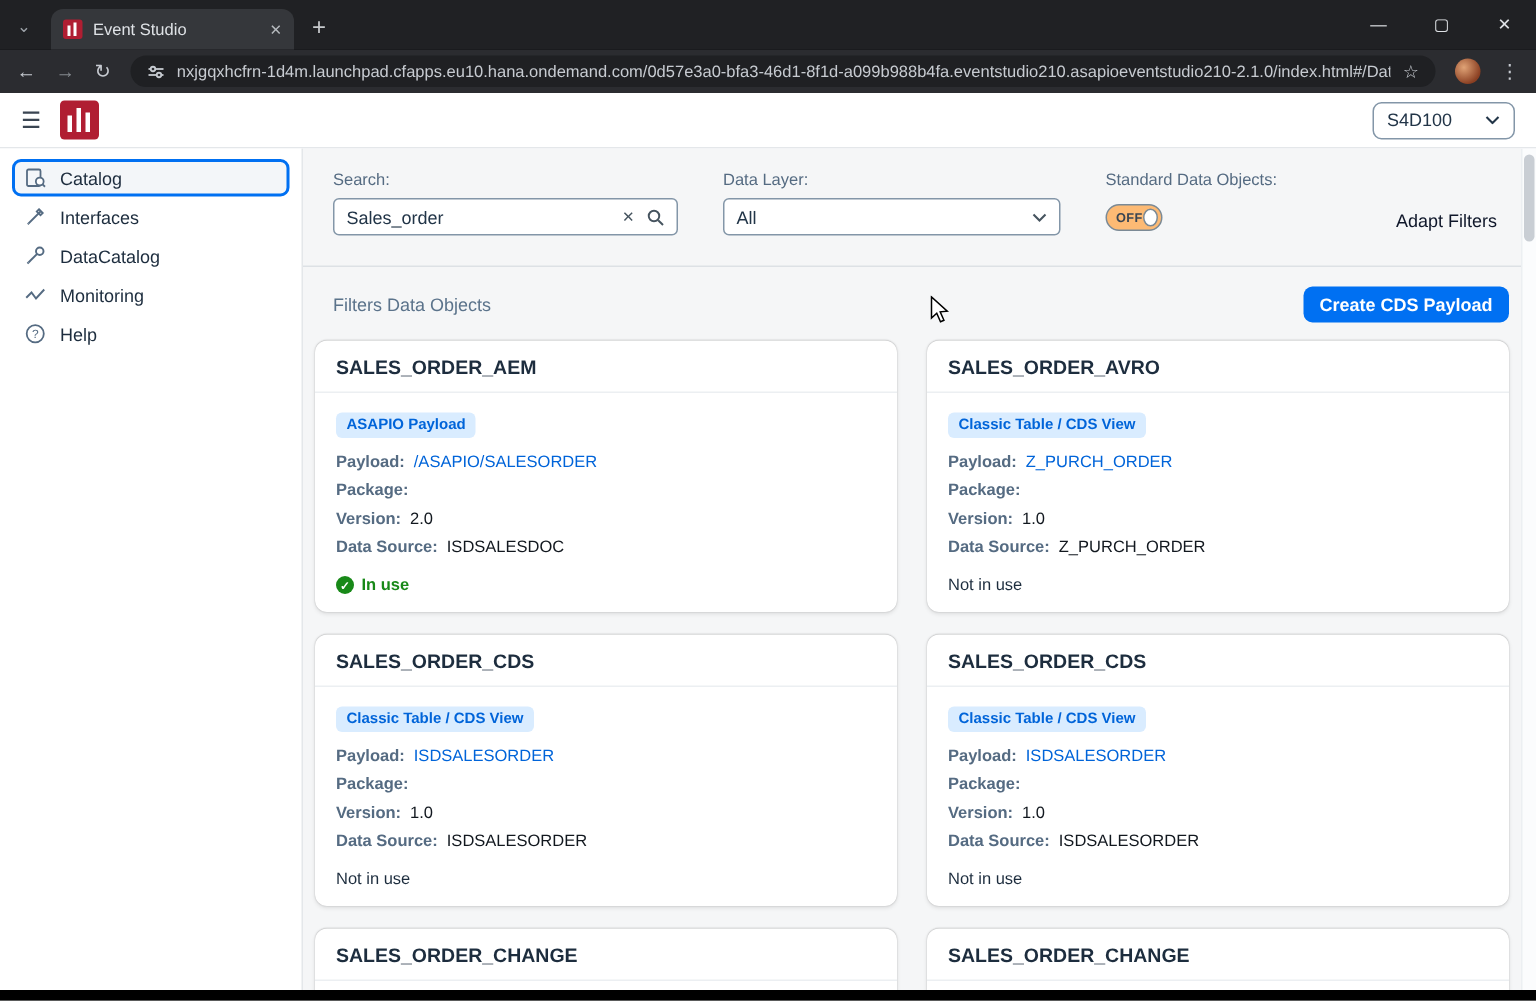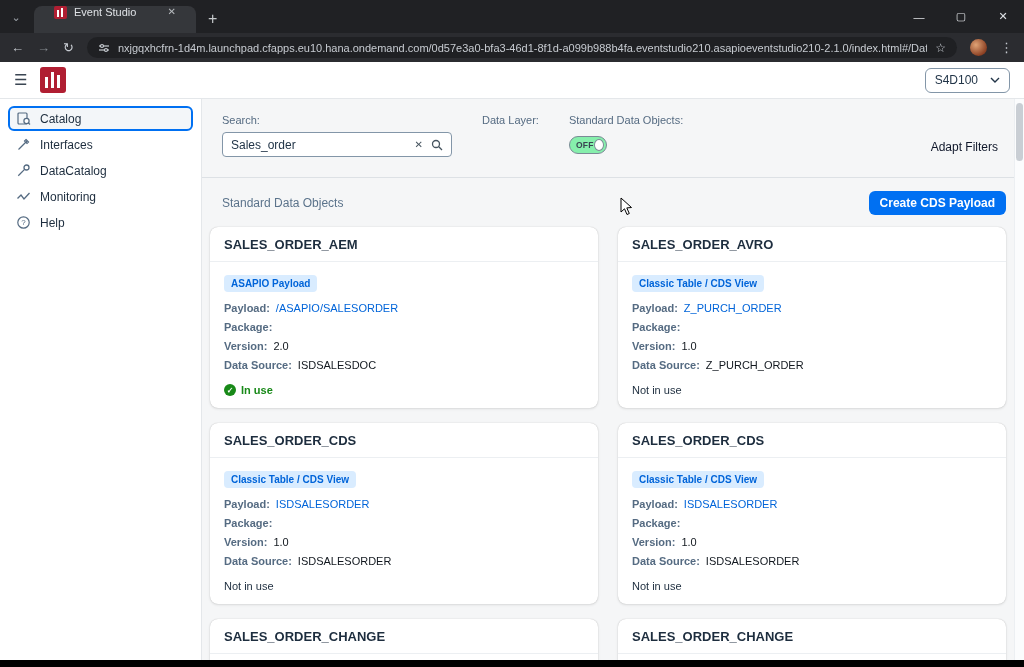--- a/index.html
+++ b/index.html
@@ -3,21 +3,21 @@
 <meta charset="utf-8">
 <style>
   * { margin:0; padding:0; box-sizing:border-box; }
   html,body { width:1024px; height:667px; overflow:hidden; }
   body { font-family:"Liberation Sans", sans-serif; background:#000; }
   .viewport { position:relative; width:1024px; height:667px; background:#000; }
 
   
   .tabstrip { height:33px; background:#202124; display:flex; align-items:flex-end; padding-left:6px; position:relative; }
   .tab-search { width:20px; height:28px; display:flex; align-items:center; justify-content:center; color:#9aa0a6; font-size:11px; margin:0 8px 2px 0; }
-  .tab { width:162px; height:27px; background:#35373b; border-radius:8px 8px 0 0; display:flex; padding:0 20px; gap:7px;margin-top:34px; }
+  .tab { width:162px; height:27px; background:#35373b; border-radius:8px 8px 0 0; display:flex; align-items:center; padding:0 8px; gap:7px;margin-top:34px; }
   .tab-favicon { width:13px; height:13px; border-radius:2px; background:#b01e32; position:relative; flex:none; overflow:hidden; }
   .tab-favicon i { position:absolute; background:#fff; width:2px; }
   .tab-title { color:#dfe2e6; font-size:11px; flex:1; white-space:nowrap; overflow:hidden; }
   .tab-close { color:#b6babe; font-size:10px; cursor:default; }
   .newtab-btn { color:#c6c9cc; font-size:16px; margin:0 0 5px 12px; }
   .win-controls { position:absolute; right:0; top:0; height:33px; display:flex; }
   .win-btn { width:42px; height:33px; display:flex; align-items:center; justify-content:center; color:#dfe2e6; font-size:11px; }
 
   .toolbar { height:29px; background:#2b2c30; display:flex; align-items:center; padding:0 11px; gap:13px; }
   .nav-icon { color:#c7cbd1; font-size:13px; line-height:1; }
@@ -28,37 +28,37 @@
   .avatar { width:17px; height:17px; border-radius:50%; background:radial-gradient(circle at 35% 35%, #e0a376, #8a3f22 72%); flex:none; }
 
   
   .app { background:#fff; height:598px; display:flex; flex-direction:column; }
   .app-header { height:37px; border-bottom:1px solid #e4e7ea; display:flex; align-items:center; padding:0 14px; gap:13px; flex:none; }
   .hamburger { font-size:15px; color:#3a4552; }
   .logo { width:26px; height:26px; border-radius:3px; background:#b01e32; position:relative; overflow:hidden; flex:none; }
   .logo i { position:absolute; background:#fff; width:3px; }
   .app-title { font-size:16px; font-weight:bold; color:#101d2a; letter-spacing:.2px; }
   .spacer { flex:1; }
-  .sys-select { height:25px; border:1px solid #8396a8; border-radius:6px; display:flex; align-items:center; gap:12px; padding:0 9px; font-size:12px; color:#223548; background:#fff; }
+  .sys-select { height:25px; border:1px solid #8396a8; border-radius:6px; display:flex; align-items:center; gap:22px; padding:0 9px; font-size:12px; color:#223548; background:#fff; }
 
   .app-body { flex:1; display:flex; min-height:0; }
   .sidebar { width:202px; border-right:1px solid #e4e7ea; padding-top:6px; flex:none; background:#fff; }
   .nav-item { height:25px; margin:1px 8px; border-radius:6px; display:flex; align-items:center; gap:9px; padding:0 6px; font-size:12px; color:#1d2d3e; border:2px solid transparent; }
   .nav-item.selected { border-color:#0070f2; background:#f3f6f9; }
   .nav-ic { width:15px; height:15px; flex:none; display:flex; }
 
   .main { flex:1; position:relative; background:#f5f6f7; overflow:hidden; min-width:0; }
   .filters { height:78px; display:flex; align-items:flex-start; padding:15px 26px 0 20px; gap:30px; }
   .fgroup { display:flex; flex-direction:column; gap:6px; }
   .flabel-top { font-size:11px; color:#556b82; }
   .search-box { width:230px; height:25px; border:1px solid #8396a8; border-radius:4px; background:#fff; display:flex; align-items:center; padding:0 8px; gap:8px; }
   .search-input { flex:1; min-width:0; border:none; outline:none; background:transparent; font-size:12px; color:#223548; font-family:"Liberation Sans",sans-serif; }
   .clear-x { font-size:10px; color:#46545f; }
   .select-box { width:225px; height:25px; border:1px solid #8396a8; border-radius:4px; background:#fff; display:flex; align-items:center; justify-content:space-between; padding:0 8px; font-size:12px; color:#223548; }
-  .toggle { width:38px; height:18px; border-radius:9px; background:#86efac; border:1px solid #7b8a96; display:flex; align-items:center; padding:0 2px 0 6px; margin-top:4px; }
+  .toggle { width:38px; height:18px; border-radius:9px; background:#fdba74; border:1px solid #7b8a96; display:flex; align-items:center; padding:0 2px 0 6px; margin-top:4px; }
   .toggle-label { font-size:8.5px; font-weight:bold; color:#3a4552; letter-spacing:.3px; }
   .toggle-knob { width:12px; height:12px; border-radius:50%; background:#fff; border:1px solid #7b8a96; margin-left:auto; }
   .adapt { margin-left:auto; margin-top:26px; font-size:12px; color:#0f172a; text-decoration:none; }
 
   .hdivider { height:1px; background:#dde1e5; }
   .section-row { height:49px; display:flex; align-items:center; padding:0 18px 0 20px; }
   .section-title { font-size:12px; color:#5b738b; }
   .create-btn { margin-left:auto; background:#0070f2; color:#fff; font-size:12px; font-weight:bold; height:24px; padding:0 11px; border-radius:6px; display:flex; align-items:center; border:none; font-family:"Liberation Sans",sans-serif; }
 
   .cards { display:grid; grid-template-columns:1fr 1fr; column-gap:20px; row-gap:15px; padding:0 18px 20px 8px; }
@@ -209,35 +209,41 @@
               <svg width="12" height="12" viewBox="0 0 12 12">
                   <g stroke="#46545f" stroke-width="1.3" fill="none">
                     <circle cx="5" cy="5" r="3.5"></circle>
                     <line x1="7.8" y1="7.8" x2="11" y2="11"></line>
                   </g>
                 </svg>
             </div>
           </div>
           <div class="fgroup">
             <span class="flabel-top">Data Layer:</span>
+            <div class="select-box">
+              <span>All</span>
+              <svg width="10" height="6" viewBox="0 0 10 6">
+                  <path d="M1 1 L5 5 L9 1" stroke="#46545f" stroke-width="1.4" fill="none"></path>
+                </svg>
+            </div>
           </div>
           <div class="fgroup">
             <span class="flabel-top">Standard Data Objects:</span>
             <div class="toggle">
               <span class="toggle-label">OFF</span>
               <span class="toggle-knob"></span>
             </div>
           </div>
           <a class="adapt" href="#">Adapt Filters</a>
         </div>
 
         <div class="hdivider"></div>
 
         <div class="section-row">
-          <span class="section-title">Standard Data Objects</span>
+          <span class="section-title">Filters Data Objects</span>
           <button class="create-btn">Create CDS Payload</button>
         </div>
 
         <div class="cards">
 
           <div class="card">
             <div class="card-title">SALES_ORDER_AEM</div>
             <div class="card-body">
               <span class="badge">ASAPIO Payload</span>
               <div class="field first">

